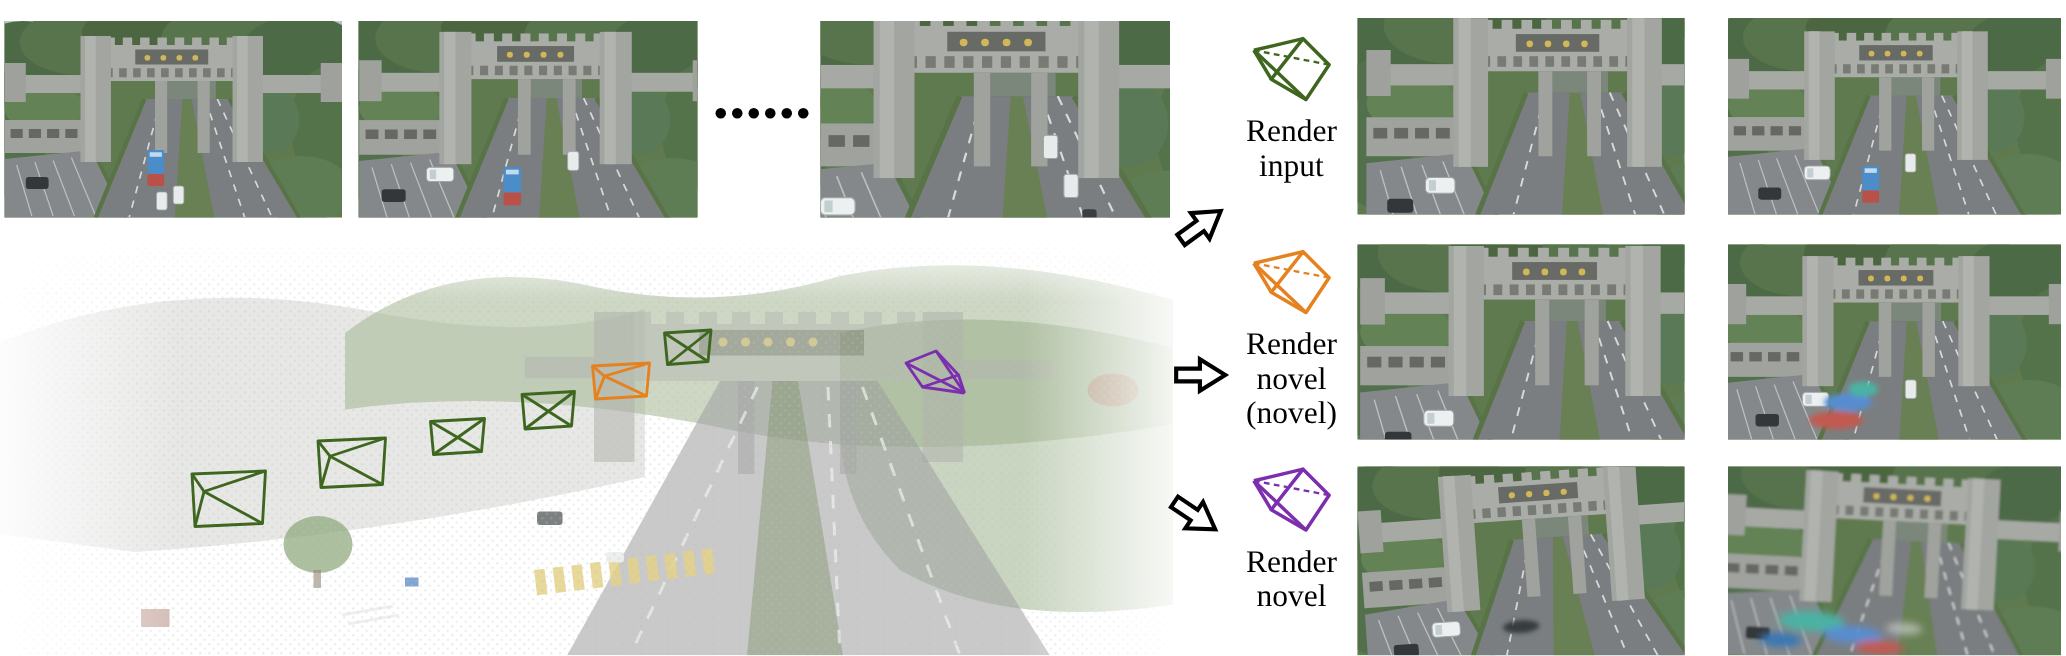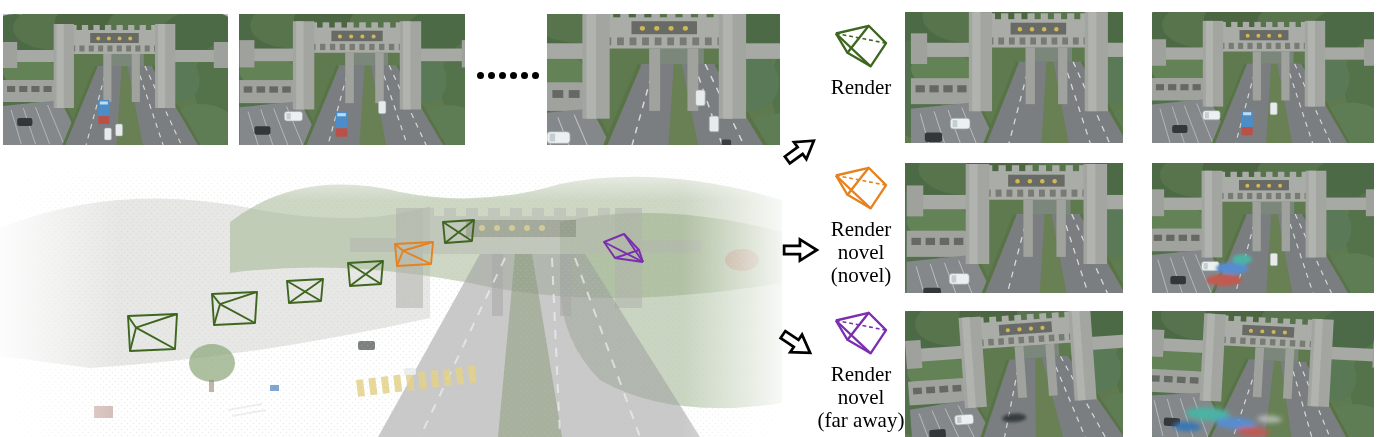--- a/index.html
+++ b/index.html
@@ -515,20 +515,21 @@
     <svg class="ficon frusticon" viewBox="0 0 64 56">
         <g fill="none" stroke="#3e661f" stroke-width="2.4" stroke-linejoin="round">
        <polygon points="40,6 58,24 42,48 18,34"></polygon>
        <line x1="6" y1="14" x2="40" y2="6"></line>
        <line x1="6" y1="14" x2="18" y2="34"></line>
        <line x1="6" y1="14" x2="42" y2="48"></line>
        <line x1="6" y1="14" x2="58" y2="24" stroke-dasharray="4 3" stroke-width="1.6"></line>
      </g>
       </svg>
     <span class="lline">Render</span>
+    <span class="lline">input</span>
   </div>
 
   <div class="lbl" id="lb2">
     <svg class="ficon frusticon" viewBox="0 0 64 56">
         <g fill="none" stroke="#e5821f" stroke-width="2.4" stroke-linejoin="round">
        <polygon points="40,6 58,24 42,48 18,34"></polygon>
        <line x1="6" y1="14" x2="40" y2="6"></line>
        <line x1="6" y1="14" x2="18" y2="34"></line>
        <line x1="6" y1="14" x2="42" y2="48"></line>
        <line x1="6" y1="14" x2="58" y2="24" stroke-dasharray="4 3" stroke-width="1.6"></line>
@@ -544,21 +545,20 @@
         <g fill="none" stroke="#7b2fae" stroke-width="2.4" stroke-linejoin="round">
        <polygon points="40,6 58,24 42,48 18,34"></polygon>
        <line x1="6" y1="14" x2="40" y2="6"></line>
        <line x1="6" y1="14" x2="18" y2="34"></line>
        <line x1="6" y1="14" x2="42" y2="48"></line>
        <line x1="6" y1="14" x2="58" y2="24" stroke-dasharray="4 3" stroke-width="1.6"></line>
      </g>
       </svg>
     <span class="lline">Render</span>
     <span class="lline">novel</span>
-    <span class="lline">(far away)</span>
   </div>
 
   <div class="photo" id="p3">
       <svg viewBox="0 0 222 131" preserveAspectRatio="none">
     <defs>
       <filter id="sm3" x="-60%" y="-60%" width="220%" height="220%">
             <feGaussianBlur stdDeviation="1.8"></feGaussianBlur>
           </filter>
       <filter id="hv3" x="-60%" y="-60%" width="220%" height="220%">
             <feGaussianBlur stdDeviation="2.4"></feGaussianBlur>

